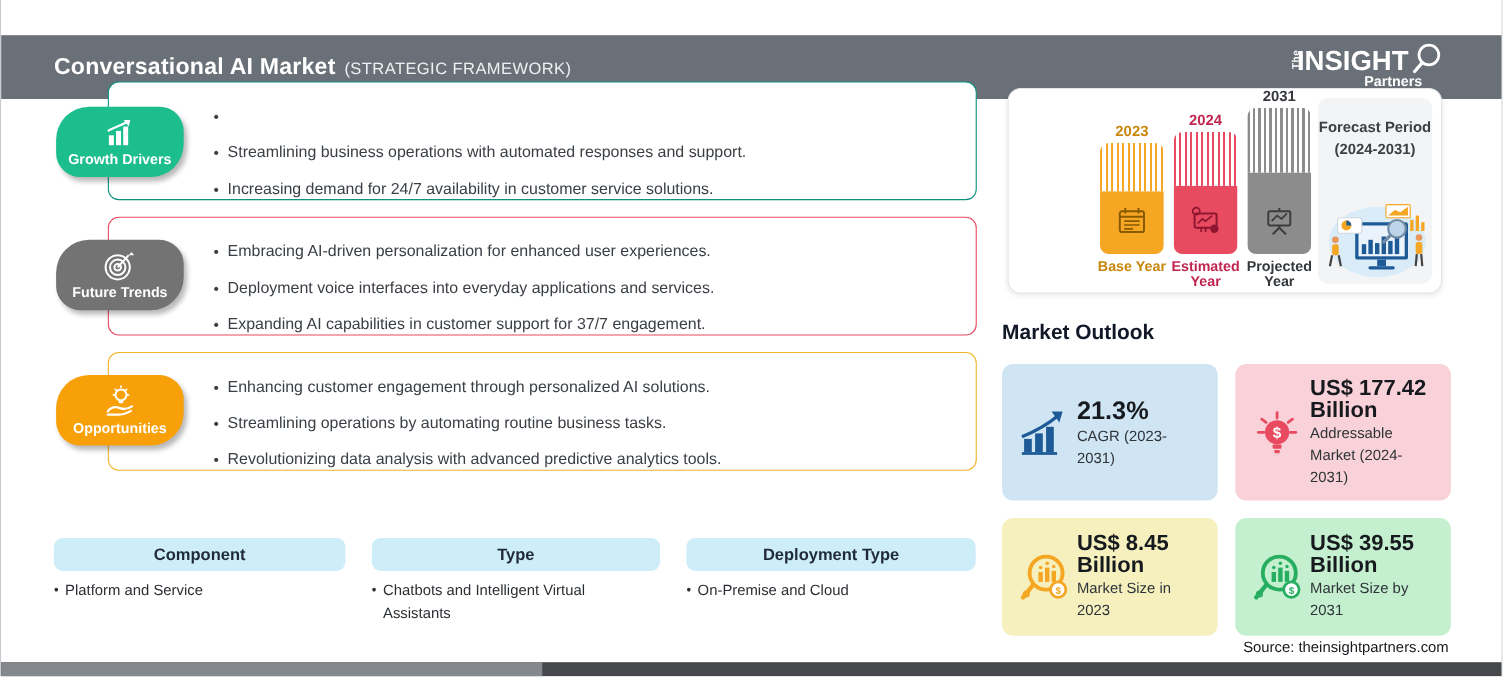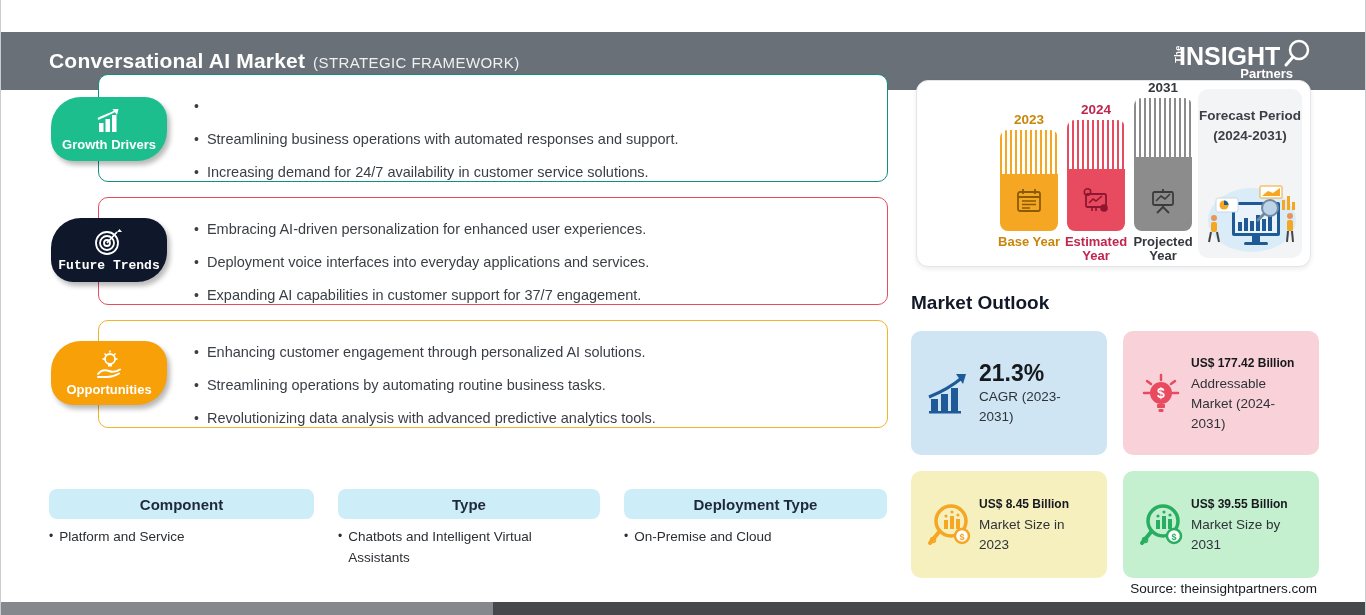--- a/index.html
+++ b/index.html
@@ -25,21 +25,21 @@
   .info-box.trends  { top:197px; border:1.5px solid #e84a5f; }
   .info-box.opps    { top:320px; border:1.5px solid #f0b429; }
   .bullet-row { display:flex; align-items:flex-start; margin:6px 0 0 0; height:27px; }
   .bullet-dot { color:#3a3f45; font-size:14px; margin-right:8px; line-height:27px; }
   .bullet-text { color:#3a3f45; font-size:14.5px; line-height:27px; }
 
   .badge { position:absolute; left:50px; width:116px; height:64px; z-index:5;
            border-radius:30px 22px 30px 22px; box-shadow:3px 4px 5px rgba(0,0,0,.28);
            display:flex; flex-direction:column; align-items:center; justify-content:center; }
   .badge.drivers { top:97px;  background:#1dbe8d; }
-  .badge.trends  { top:218px; background:#0f172a;font-family:Liberation Mono, monospace; }
+  .badge.trends  { top:218px; background:#737373; }
   .badge.opps    { top:341px; background:#f8a008; }
   .badge-label { color:#fff; font-size:13px; font-weight:bold; margin-top:2px; }
 
   
   .seg-bar { position:absolute; left:48px; top:446px; width:838px; height:32px; background:#6a7077;
              border-radius:7px; display:flex; align-items:center; justify-content:center; }
   .seg-bar-title { color:#fff; font-size:15px; font-weight:bold; }
   .seg-head { position:absolute; top:489px; height:30px; background:#cdeef9; border-radius:8px;
               display:flex; align-items:center; justify-content:center; }
   .seg-head span { color:#1f2937; font-size:15px; font-weight:bold; }
@@ -75,21 +75,21 @@
               border-radius:10px; text-align:center; padding-top:18px; }
   .forecast .f1 { font-size:13.5px; font-weight:bold; color:#3b4046; line-height:17px; }
   .forecast .f2 { font-size:13.5px; font-weight:bold; color:#3b4046; margin-top:4px; }
   .forecast svg { position:absolute; bottom:6px; left:50%; transform:translateX(-50%); }
 
   
   .outlook-title { position:absolute; left:910px; top:292px; font-size:19px; font-weight:bold; color:#111827; }
   .card { position:absolute; border-radius:10px; display:flex; align-items:center; padding:10px 12px; }
   .card .icon-wrap { flex:0 0 52px; display:flex; align-items:center; justify-content:center; }
   .card .txt { flex:1; padding-left:4px; }
-  .card .value { font-size:12px; font-weight:bold; color:#16191d; line-height:20px; }
+  .card .value { font-size:20px; font-weight:bold; color:#16191d; line-height:20px; }
   .card .label { font-size:13.5px; color:#2e3338; line-height:20px; margin-top:1px; }
   .card.cagr { left:910px; top:331px; width:196px; height:124px; background:#cfe5f4; }
   .card.cagr .value { font-size:23px; line-height:26px; }
   .card.addr { left:1122px; top:331px; width:196px; height:124px; background:#f8d2d8; }
   .card.sz23 { left:910px; top:471px; width:196px; height:107px; background:#f6f0bf; }
   .card.sz31 { left:1122px; top:471px; width:196px; height:107px; background:#c5f0d0; }
   .source { position:absolute; right:48px; top:581px; font-size:13.5px; color:#16191d; }
 
   
   .bottom-strip { position:absolute; left:0; bottom:0; width:1366px; height:13px; background:#46484b; }

